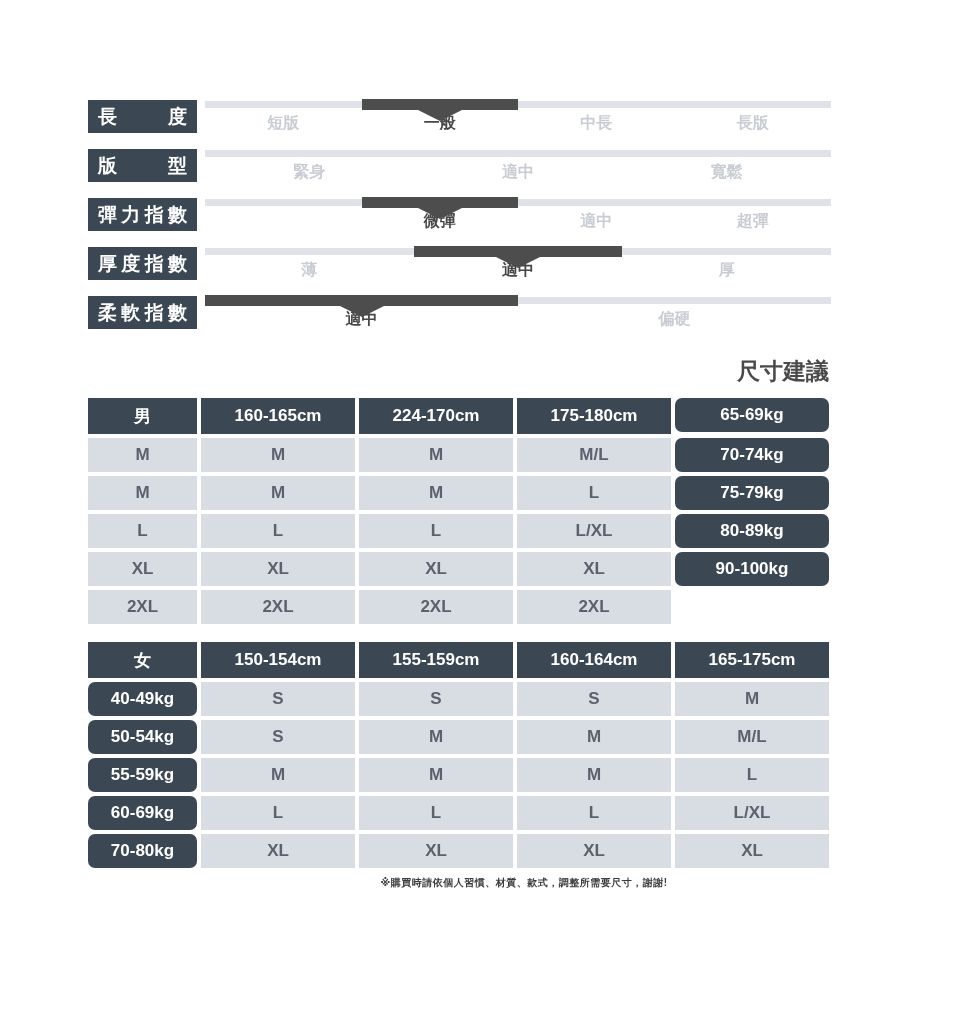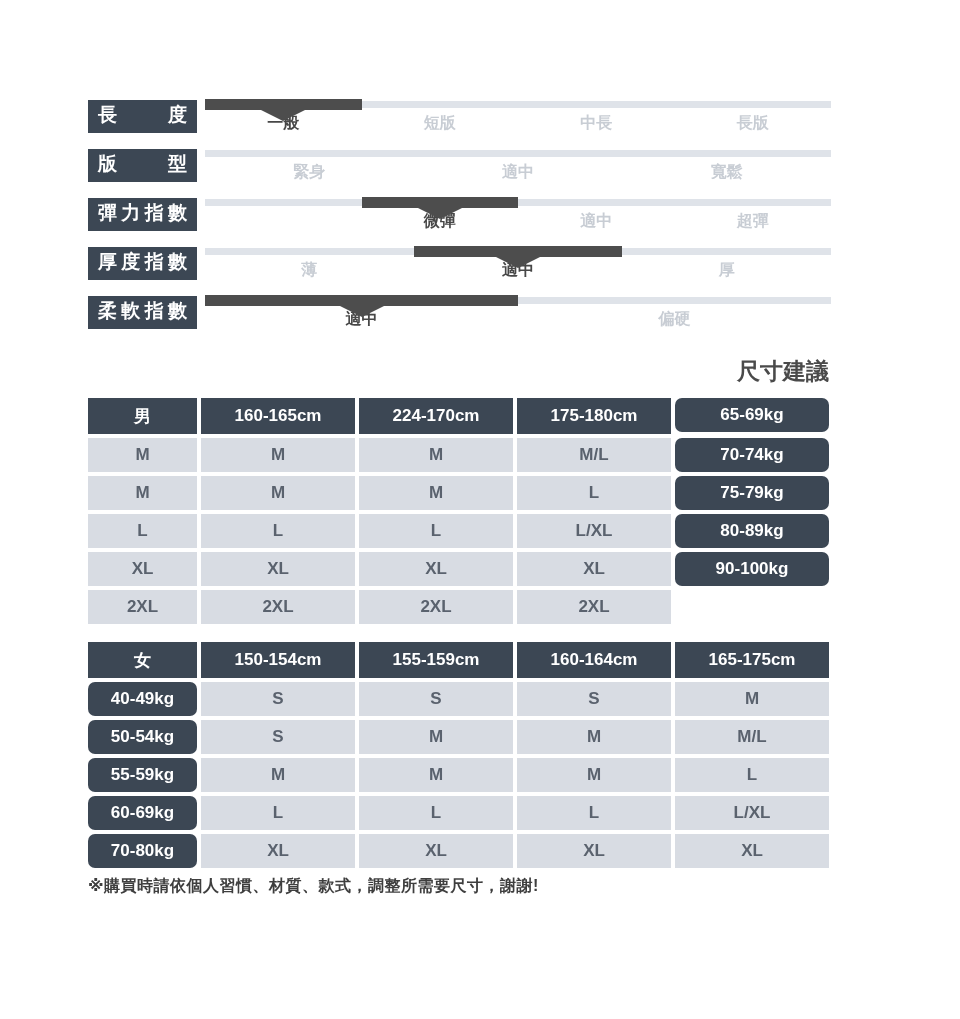--- a/index.html
+++ b/index.html
@@ -6,21 +6,21 @@
     --slate:#3c4754; --bar:#4d4d4d; --track:#dfe3e9; --cell-bg:#d8dce3;
     --muted-text:#c8cdd4; --selected-text:#474747; --cell-text:#5a626e;
     --title-text:#4a4a4a; --note-text:#3e3e3e;
   }
   *{box-sizing:border-box;margin:0;padding:0;}
   html,body{width:960px;height:1019px;overflow:hidden;background:#fff;
     font-family:"Liberation Sans","DejaVu Sans",sans-serif;}
   .page{padding:100px 0 0 88px;width:960px;}
 
   
-  .slider-row{display:flex;align-items:center;height:33px;margin-bottom:16px;font-family:Liberation Mono, monospace;}
+  .slider-row{display:flex;align-items:center;height:33px;margin-bottom:16px;}
   .attr-label{width:109px;height:33px;background:var(--slate);color:#fff;
     font-size:19px;font-weight:bold;line-height:33px;padding:0 10px;
     text-align:justify;text-align-last:justify;flex:none;}
   .slider{position:relative;width:626px;height:33px;margin-left:8px;flex:none;}
   .track{position:absolute;left:0;right:0;top:1px;height:7px;background:var(--track);}
   .opts{position:absolute;inset:0;display:flex;}
   .opt{flex:1;position:relative;text-align:center;padding-top:13px;
     font-size:16px;font-weight:bold;color:var(--muted-text);}
   .opt.selected{color:var(--selected-text);}
   .marker{position:absolute;left:0;top:-1px;width:100%;height:11px;background:var(--bar);}
@@ -31,36 +31,36 @@
   
   .size-title{width:741px;text-align:right;font-size:23px;font-weight:bold;
     color:var(--title-text);margin:27px 0 11px 0;}
   .size-table{display:grid;grid-template-columns:109px repeat(4,154px);gap:4px;width:741px;}
   .size-table .cell{display:flex;align-items:center;justify-content:center;
     font-weight:bold;font-size:17px;height:34px;}
   .size-table .cell.head{background:var(--slate);color:#fff;height:36px;}
   .size-table .cell.rowhead{background:var(--slate);color:#fff;border-radius:7px;}
   .size-table .cell.data{background:var(--cell-bg);color:var(--cell-text);}
   .table-gap{height:18px;}
-  .footnote{margin-top:8px;font-size:16px;font-weight:bold;color:var(--note-text);letter-spacing:0.5px;}
+  .footnote{margin-top:8px;font-size:10px;font-weight:bold;color:var(--note-text);letter-spacing:0.5px;text-align:center;}
 </style>
 </head>
 <body>
 
 <div class="page">
 
   <section class="sliders">
 
     <div class="slider-row">
       <div class="attr-label">長度</div>
       <div class="slider">
         <div class="track"></div>
         <div class="opts">
+          <div class="opt"><span>短版</span></div>
           <div class="opt selected"><span class="marker"></span><span>一般</span></div>
-          <div class="opt"><span>短版</span></div>
           <div class="opt"><span>中長</span></div>
           <div class="opt"><span>長版</span></div>
         </div>
       </div>
     </div>
 
     <div class="slider-row">
       <div class="attr-label">版型</div>
       <div class="slider">
         <div class="track"></div>

